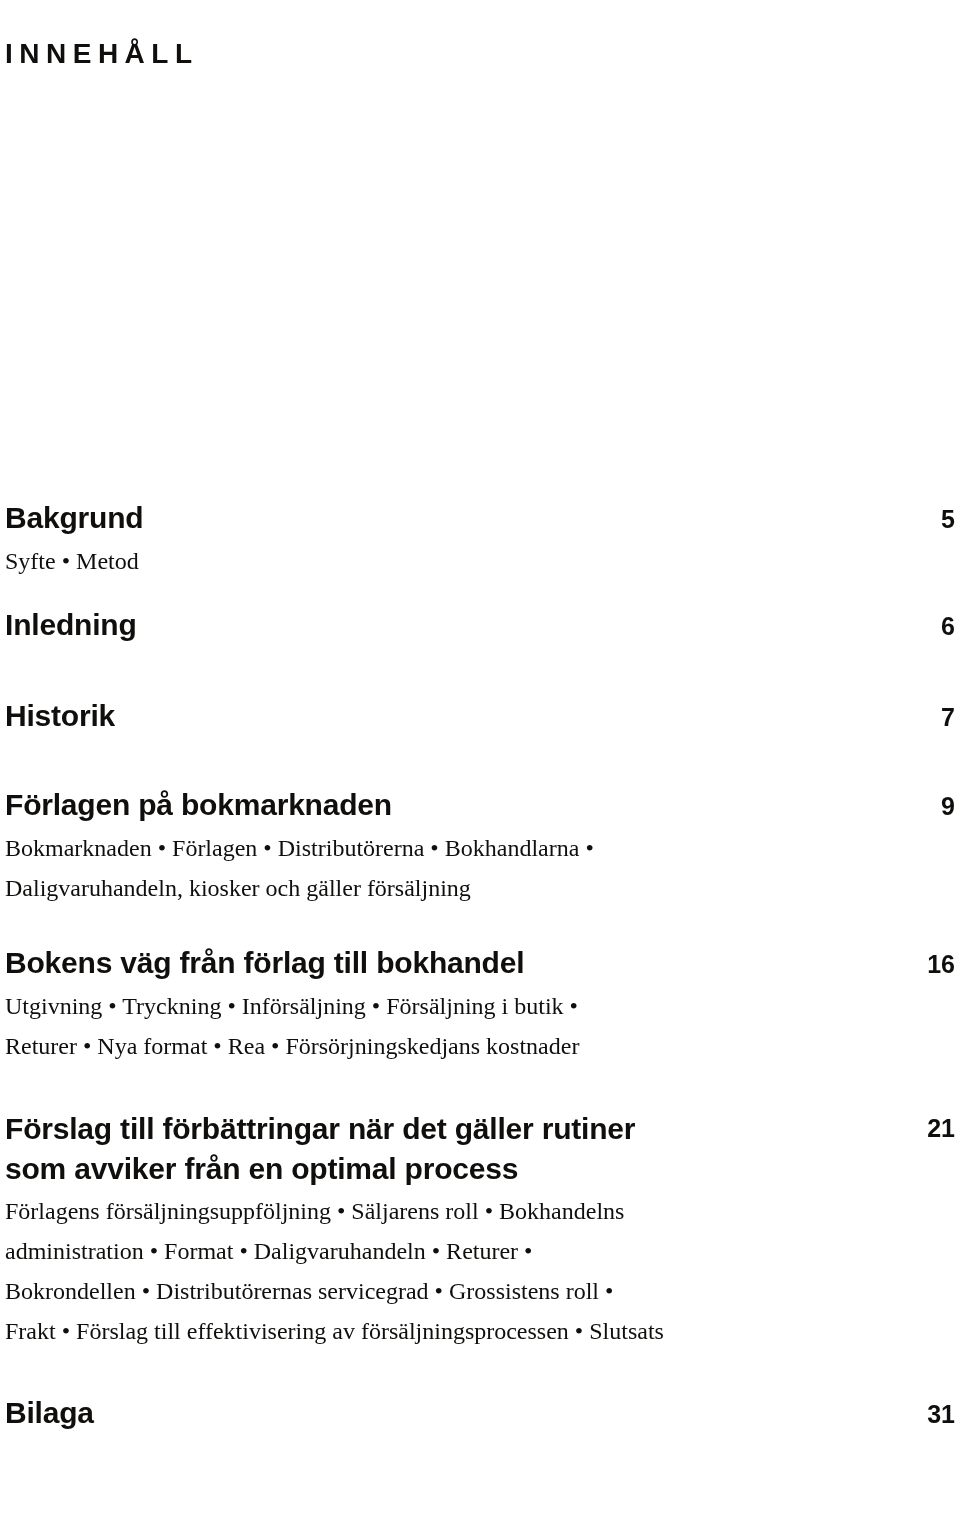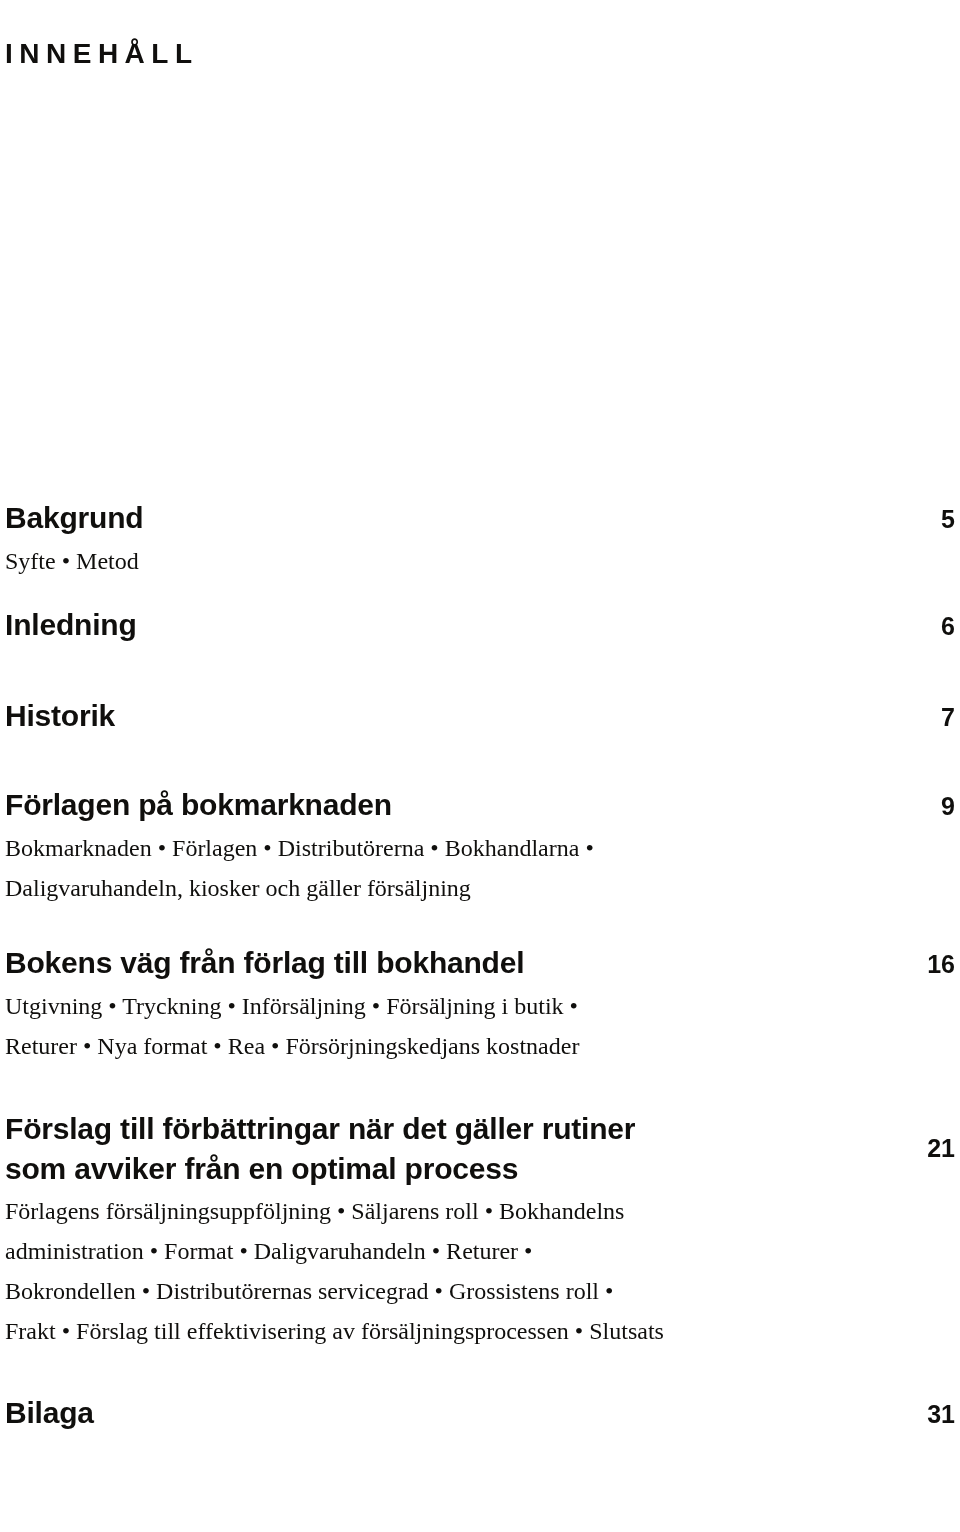--- a/index.html
+++ b/index.html
@@ -79,21 +79,21 @@
     font-size: 25px;
     line-height: 40px;
     color: #100f0d;
     text-align: right;
     flex: 0 0 auto;
     padding-left: 20px;
   }
 
   
   .entry.two-line .entry-head {
-    align-items: center;
+    align-items: flex-start;
   }
   .entry.two-line .entry-page {
     line-height: 41px;
     position: relative;
     top: -1px;
   }
 
   .entry-sub {
     font-family: "Liberation Serif", serif;
     font-weight: 400;

